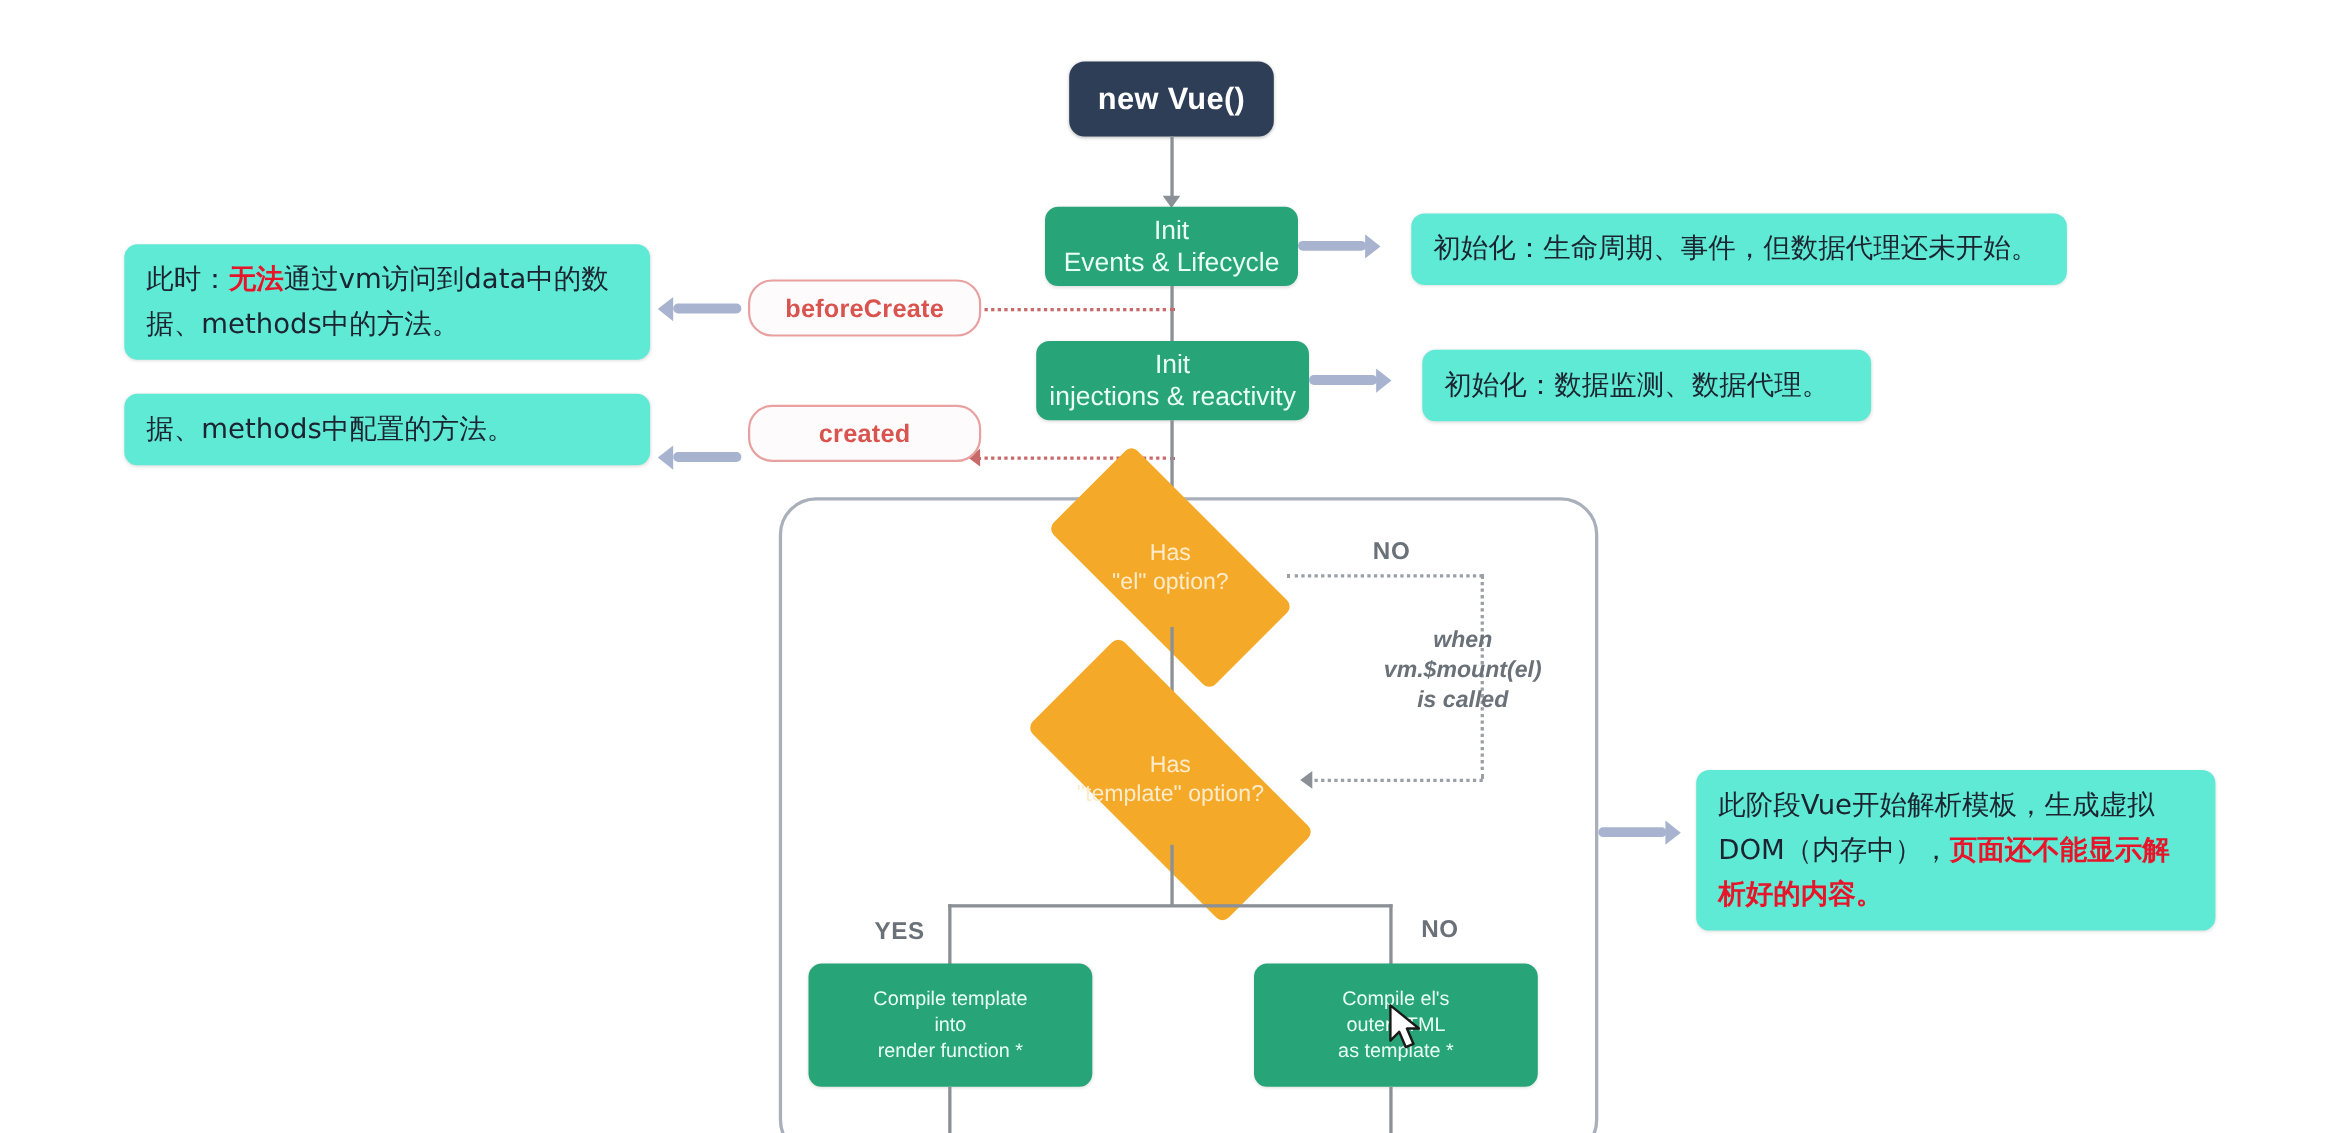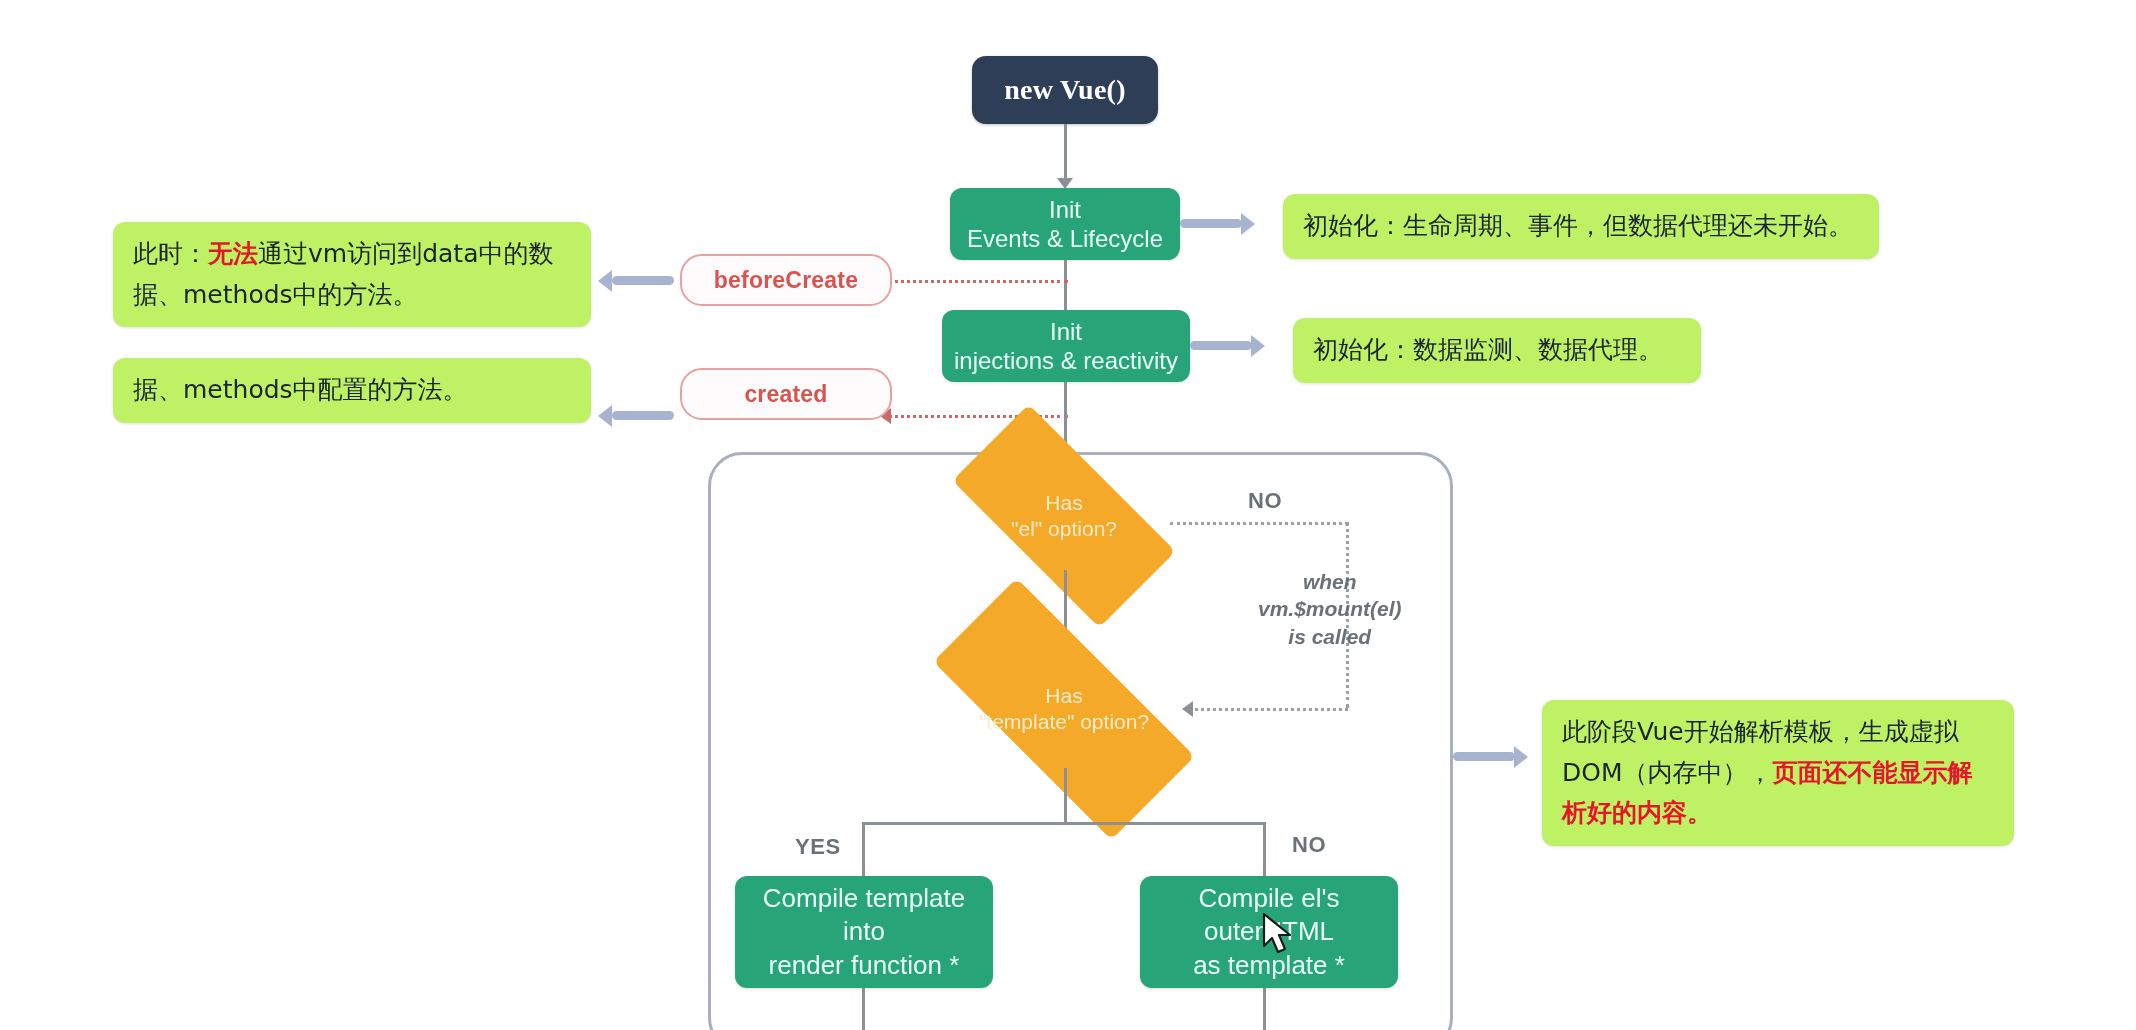--- a/index.html
+++ b/index.html
@@ -28,35 +28,34 @@
 
   
   .start-node {
     background: #2e3e57;
     border-radius: 14px;
     color: #ffffff;
     font-weight: bold;
     font-size: 28px;
     letter-spacing: .3px;
     box-shadow: 0 1px 3px rgba(0,0,0,.25);
-    font-family: Liberation Serif, serif;
   }
 
   
   .green-node {
     background: #27a578;
     border-radius: 12px;
     color: #eafff6;
     font-size: 24px;
     line-height: 1.22;
     padding: 6px 10px;
     box-shadow: 0 1px 3px rgba(0,0,0,.12);
   }
   .green-node.small {
-    font-size: 26px;
+    font-size: 18px;
     line-height: 1.28;
     align-items: center;
   }
 
   
   .diamond-wrap {
     position: absolute;
   }
   .diamond-shape {
     position: absolute;
@@ -86,21 +85,21 @@
     color: #d9534f;
     font-weight: bold;
     font-size: 23px;
     letter-spacing: .2px;
   }
 
   
   .note {
     position: absolute;
     box-sizing: border-box;
-    background: #bef264;
+    background: #5eead4;
     border-radius: 12px;
     color: #1b2430;
     font-size: 25px;
     line-height: 1.62;
     padding: 12px 20px;
     box-shadow: 0 1px 3px rgba(0,0,0,.12);
     font-family: "DejaVu Sans", "Liberation Sans", sans-serif;
   }
   .note .hl {
     color: #e8152a;

